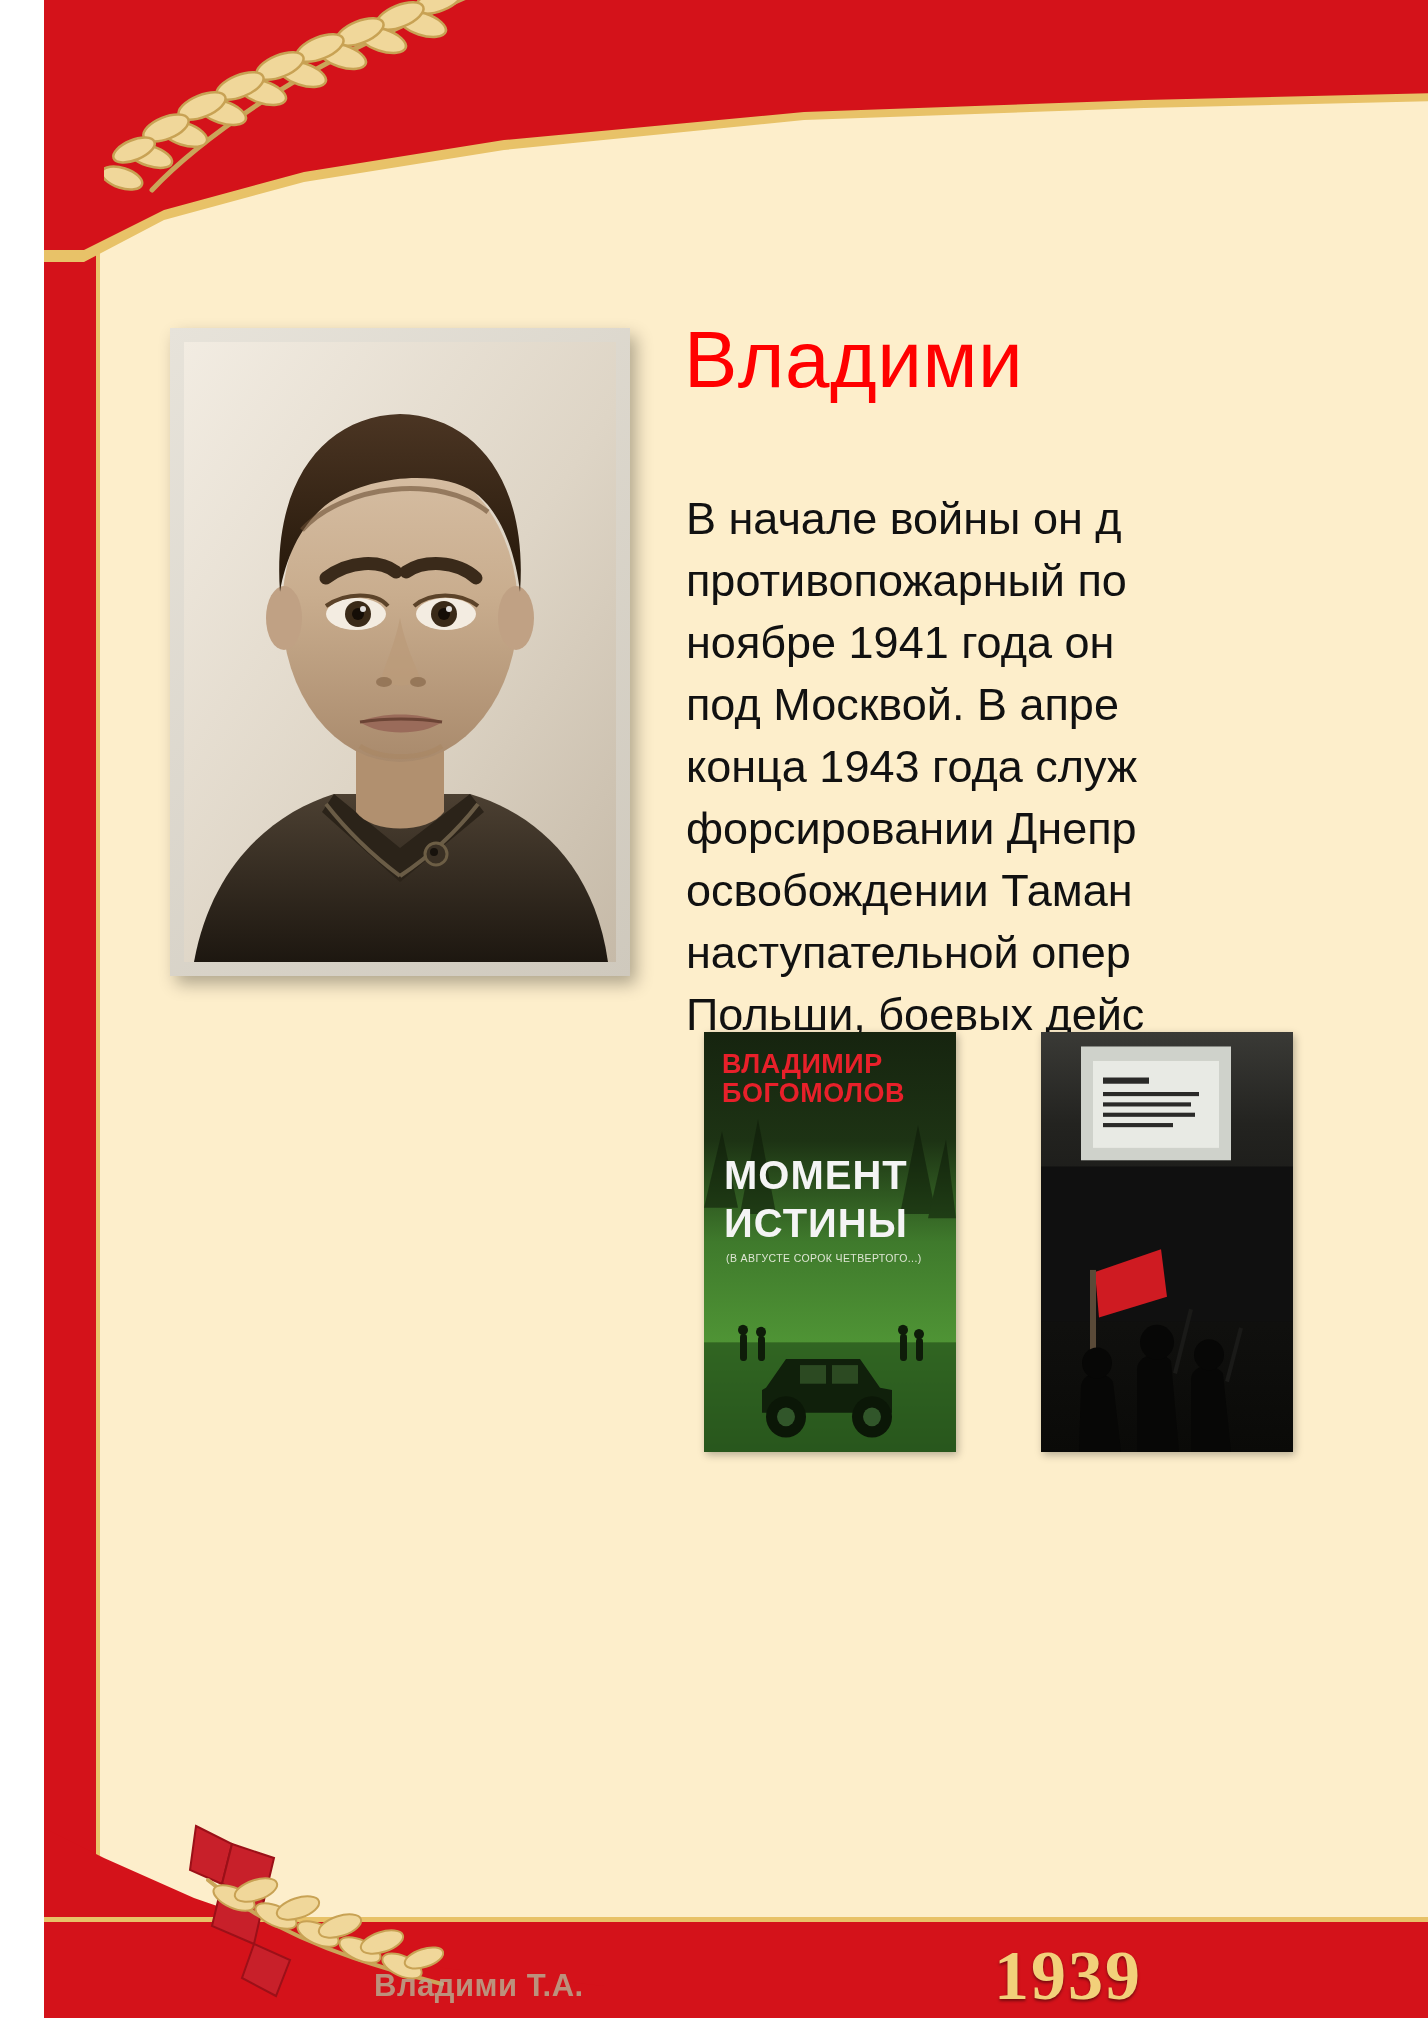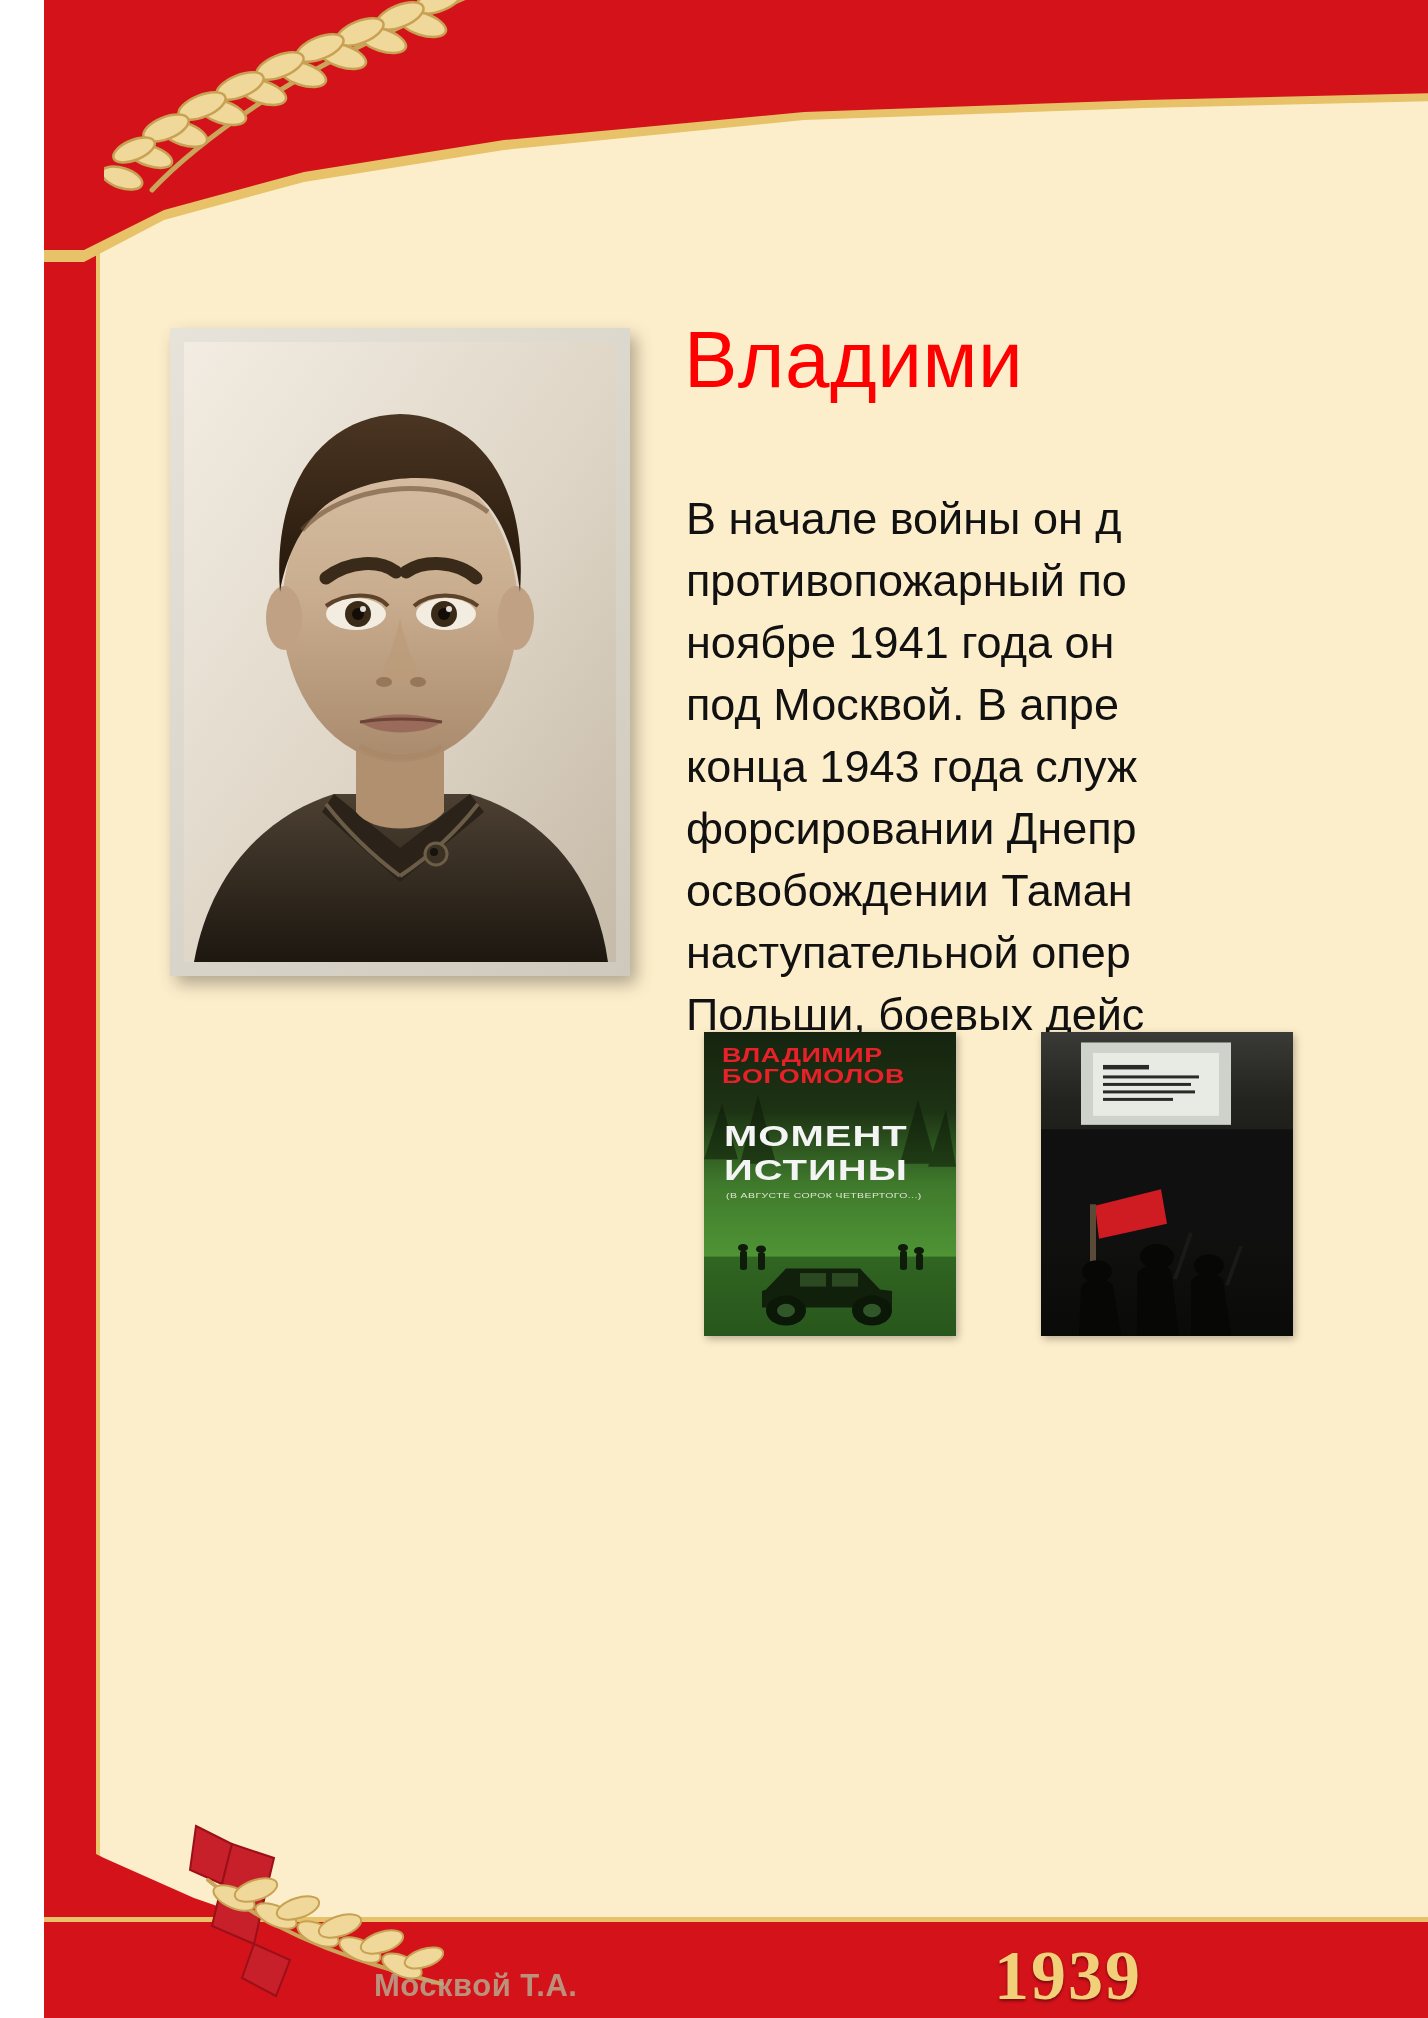--- a/index.html
+++ b/index.html
@@ -156,21 +156,21 @@
   
   .covers {
     position: absolute;
     left: 660px; top: 1032px;
     z-index: 11;
     display: flex;
     gap: 85px;
     align-items: flex-start;
   }
   .cover {
-    width: 252px; height: 304px;
+    width: 252px; height: 420px;
     box-shadow: 2px 3px 8px rgba(0,0,0,.28);
     overflow: hidden;
     position: relative;
   }
   .cover svg { display:block; width:100%; height:100%; }
 
   
   .credit {
     position: absolute;
     left: 330px; bottom: 14px;
@@ -446,17 +446,17 @@
 
         <g stroke="#1a1a18" stroke-width="4">
           <path d="M134 330 L150 268"></path>
           <path d="M186 338 L200 286"></path>
         </g>
       </svg>
     </div>
 
   </div>
 
-  <div class="credit">Москвой Т.А.</div>
+  <div class="credit">Владими Т.А.</div>
 
   <div class="year-badge">1939</div>
 
 </div>
 
 </body></html>

